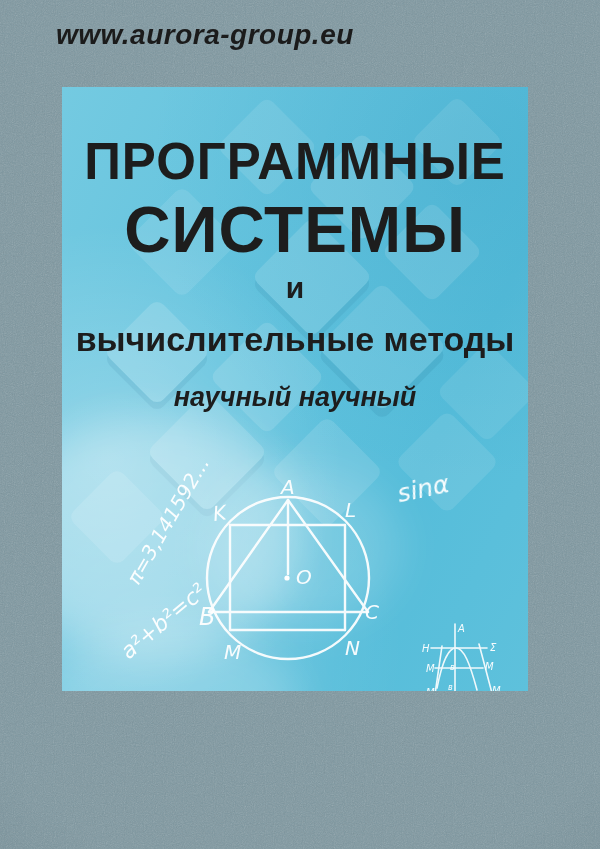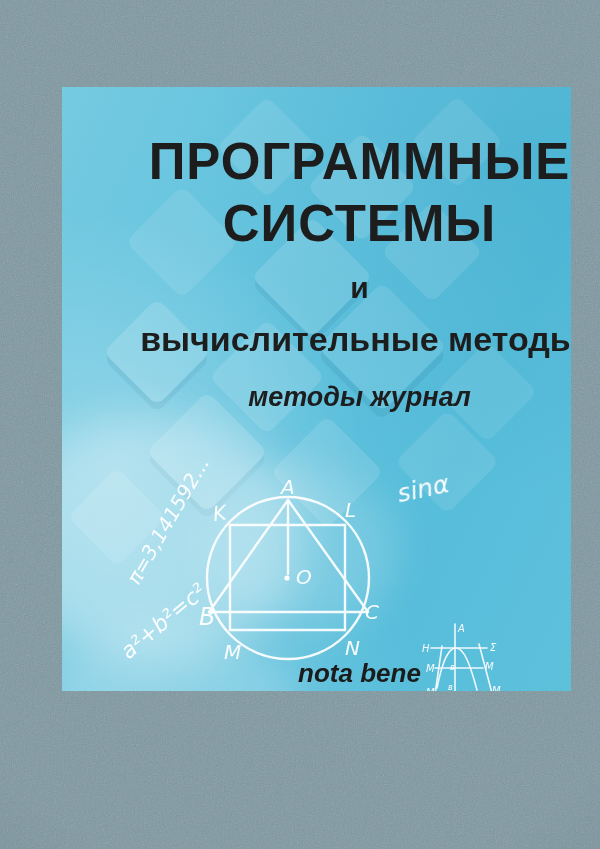--- a/index.html
+++ b/index.html
@@ -26,31 +26,30 @@
 
   
   .cover {
     position:absolute; z-index:2; left:62px; top:87px; width:466px; height:604px;
     overflow:hidden;
     background:
       radial-gradient(circle at 10% 62%, rgba(255,255,255,0.28), rgba(255,255,255,0) 42%),
       radial-gradient(circle at 18% 92%, rgba(255,255,255,0.20), rgba(255,255,255,0) 38%),
       radial-gradient(circle at 88% 12%, rgba(0,110,160,0.12), rgba(0,110,160,0) 48%),
       linear-gradient(115deg, #74cae1 0%, #63c3de 38%, var(--cover_base, #56bdda) 72%, #5ec1dc 100%);
-    padding-left: 43px;
   }
   .key {
     position:absolute; border-radius:9px;
     transform:rotate(45deg);
   }
   .cloud { position:absolute; border-radius:50%; filter:blur(20px); }
 
   .cover-text { position:absolute; width:100%; text-align:center; color:#1d1d1d; line-height:1; }
   .title-1 { top:49px;  font-size:51px; font-weight:bold; letter-spacing:1px; }
-  .title-2 { top:111px; font-size:51px; font-weight:bold; letter-spacing:1px; }
+  .title-2 { top:111px; font-size:64px; font-weight:bold; letter-spacing:1px; }
   .conj    { top:186px; font-size:30px; font-weight:bold; }
   .title-3 { top:235px; font-size:34px; font-weight:bold; }
   .subtitle{ top:297px; font-size:27px; font-weight:bold; font-style:italic; }
 
   .diagram-svg { position:absolute; left:0; top:0; z-index:5; }
   .hand { font-family:"DejaVu Sans", sans-serif; font-style:italic; }
 
   .publisher-block {
     position:absolute; z-index:6; top:572px; width:100%; text-align:center;
     color: var(--ink, #1b1b1b); font-style:italic; font-weight:bold;
@@ -70,20 +69,21 @@
           <feFuncA type="linear" slope="0.30" intercept="0"></feFuncA>
         </feComponentTransfer>
     </filter>
   </defs>
   <rect width="600" height="849" fill="#7d97a0"></rect>
   <rect width="600" height="849" filter="url(#grain)"></rect>
 </svg>
 <div class="vignette"></div>
 
 <div class="site-urls">
+  <div class="url-1">www.aurora-group.eu</div>
 </div>
 
 <div class="cover">
 
   <div class="key" style="left:169px; top:24px;  width:72px; height:72px; background:rgba(255,255,255,0.10);"></div>
   <div class="key" style="left:261px; top:61px;  width:78px; height:78px; background:rgba(255,255,255,0.12);"></div>
   <div class="key" style="left:362px; top:22px;  width:66px; height:66px; background:rgba(255,255,255,0.09);"></div>
   <div class="key" style="left:80px;  top:115px; width:80px; height:80px; background:rgba(255,255,255,0.10);"></div>
   <div class="key" style="left:207px; top:147px; width:86px; height:86px; background:rgba(255,255,255,0.13); box-shadow:5px 5px 0 rgba(10,80,110,0.08);"></div>
   <div class="key" style="left:334px; top:129px; width:72px; height:72px; background:rgba(255,255,255,0.11);"></div>
@@ -97,21 +97,21 @@
   <div class="key" style="left:20px;  top:395px; width:70px; height:70px; background:rgba(255,255,255,0.12);"></div>
 
   <div class="cloud" style="left:-60px; top:330px; width:300px; height:240px; background:rgba(255,255,255,0.28);"></div>
   <div class="cloud" style="left:-20px; top:540px; width:260px; height:160px; background:rgba(255,255,255,0.18);"></div>
   <div class="cloud" style="left:140px; top:380px; width:200px; height:160px; background:rgba(255,255,255,0.16);"></div>
 
   <div class="cover-text title-1">ПРОГРАММНЫЕ</div>
   <div class="cover-text title-2">СИСТЕМЫ</div>
   <div class="cover-text conj">и</div>
   <div class="cover-text title-3">вычислительные методы</div>
-  <div class="cover-text subtitle">методы журнал</div>
+  <div class="cover-text subtitle">научный научный</div>
 
   <svg class="diagram-svg" width="466" height="664" viewBox="0 0 466 664">
     <g stroke="#ffffff" stroke-width="2.4" fill="none" stroke-linecap="round" opacity="0.93">
       <circle cx="226" cy="491" r="81"></circle>
       <line x1="226" y1="413" x2="226" y2="487"></line>
       <line x1="168" y1="438" x2="283" y2="438"></line>
       <line x1="168" y1="438" x2="168" y2="543"></line>
       <line x1="283" y1="438" x2="283" y2="543"></line>
       <line x1="147" y1="525" x2="306" y2="525"></line>
       <line x1="168" y1="543" x2="283" y2="543"></line>
@@ -155,15 +155,14 @@
         <text x="50" y="50">M</text>
         <text x="-9" y="76">M</text>
         <text x="57" y="74">M</text>
         <text x="15" y="50" font-size="8">в</text>
         <text x="13" y="70" font-size="8">в</text>
       </g>
     </g>
   </svg>
 
   <div class="publisher-block">
-    <div class="imprint-line">nota bene</div>
   </div>
 </div>
 
 </body></html>

